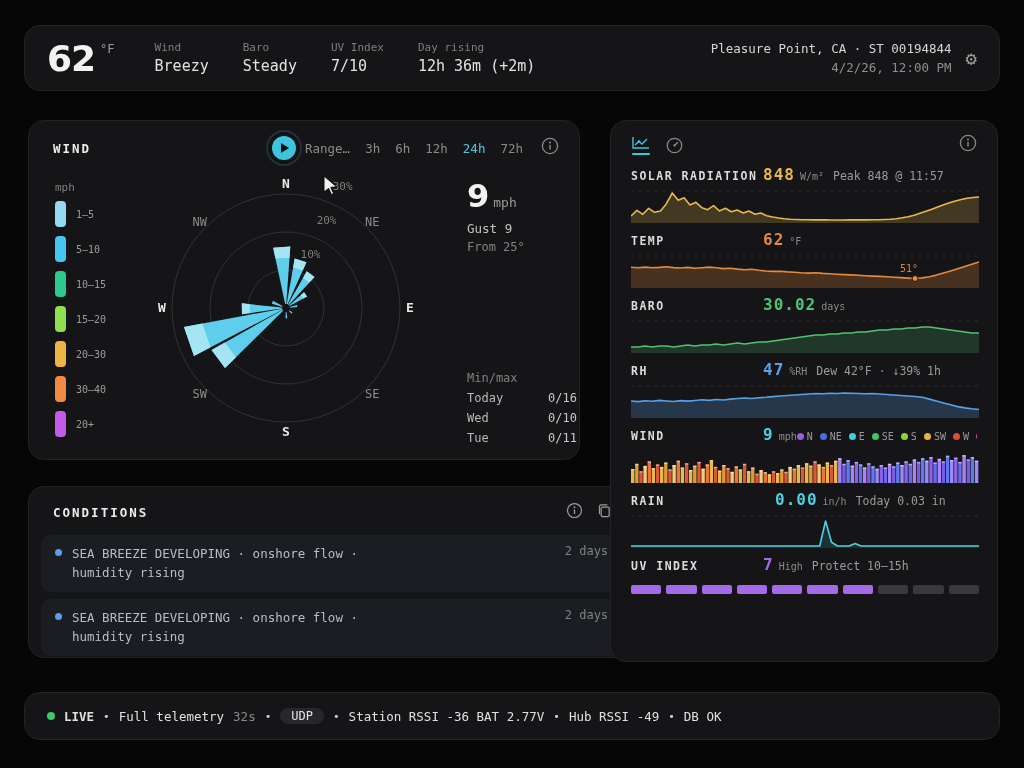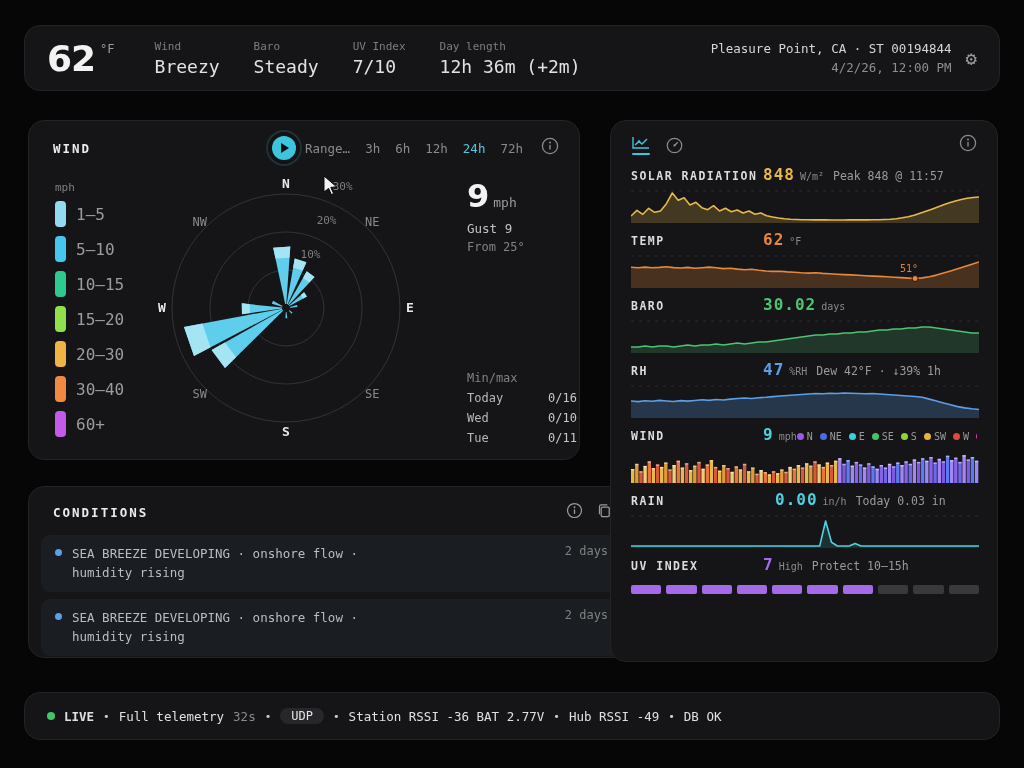--- a/index.html
+++ b/index.html
@@ -6,39 +6,39 @@
   html,body { width:1024px; height:768px; background:#060607; overflow:hidden; }
   body { font-family:"DejaVu Sans Mono", monospace; color:#d8d8d8; position:relative; }
   .panel { position:absolute; background:#151517; border:1px solid #232326; border-radius:16px; }
 
   
   .header { left:24px; top:25px; width:976px; height:66px; display:flex; align-items:center; padding:0 22px; }
   .temp-big { font-family:"DejaVu Sans", sans-serif; font-size:36px; font-weight:700; color:#f2f2f2; letter-spacing:-1px; }
   .temp-unit { font-size:12px; color:#9a9a9a; margin-left:5px; position:relative; top:-9px; }
   .hstats { display:flex; gap:34px; margin-left:40px; }
   .hstat .lab { font-size:11px; color:#7e7e7e; margin-bottom:3px; }
-  .hstat .val { font-size:18px; color:#e2e2e2; }
+  .hstat .val { font-size:15px; color:#e2e2e2; }
   .hright { margin-left:auto; text-align:right; }
   .hright .loc { font-size:12.5px; color:#d6d6d6; margin-bottom:4px; }
   .hright .dt  { font-size:12.5px; color:#8e8e8e; }
   .gear { font-size:19px; color:#9a9a9a; margin-left:14px; cursor:pointer; }
 
   
   .wind-panel { left:28px; top:120px; width:552px; height:340px; }
   .wp-head { display:flex; align-items:center; padding:16px 20px 0 24px; }
   .ptitle { font-size:12.5px; font-weight:bold; letter-spacing:2px; color:#ececec; }
   .range { margin-left:auto; display:flex; gap:15px; font-size:12.5px; color:#8a8a8a; align-items:center; }
   .range .opt { cursor:pointer; }
   .range .opt.active { color:#4fc9e2; }
   .iicon { margin-left:18px; cursor:pointer; }
   .legend { position:absolute; left:26px; top:60px; }
   .legend .ltitle { font-size:11px; color:#7e7e7e; margin-bottom:7px; }
   .litem { display:flex; align-items:center; margin-bottom:9px; }
   .lswatch { width:11px; height:26px; border-radius:4px; margin-right:10px; }
-  .litem span { font-size:16px; color:#9c9c9c; }
+  .litem span { font-size:10px; color:#9c9c9c; }
   .rose-wrap { position:absolute; left:117px; top:47px; width:280px; height:280px; }
   .playbtn { position:absolute; left:237px; top:9px; width:36px; height:36px; border-radius:50%;
              background:#101417; border:2px solid #233036; display:flex; align-items:center; justify-content:center; cursor:pointer; }
   .playbtn .inner { width:24px; height:24px; border-radius:50%; background:#3fc4de; display:flex; align-items:center; justify-content:center; }
   .playbtn .tri { width:0; height:0; border-left:8px solid #0d1214; border-top:5px solid transparent; border-bottom:5px solid transparent; margin-left:2px; }
   .wp-right { position:absolute; left:438px; top:56px; width:110px; }
   .big9 { font-family:"DejaVu Sans", sans-serif; font-size:32px; font-weight:700; color:#f2f2f2; }
   .big9 .u { font-size:13px; font-weight:400; color:#9a9a9a; font-family:"DejaVu Sans Mono", monospace; margin-left:4px; }
   .gust { font-size:12.5px; color:#c4c4c4; margin-top:6px; }
   .from { font-size:12px; color:#828282; margin-top:4px; }
@@ -101,21 +101,21 @@
     </div>
     <div class="hstat">
       <div class="lab">Baro</div>
       <div class="val">Steady</div>
     </div>
     <div class="hstat">
       <div class="lab">UV Index</div>
       <div class="val">7/10</div>
     </div>
     <div class="hstat">
-      <div class="lab">Day length</div>
+      <div class="lab">Day rising</div>
       <div class="val">12h 36m (+2m)</div>
     </div>
   </div>
   <div class="hright">
     <div class="loc">Pleasure Point, CA · ST 00194844</div>
     <div class="dt">4/2/26, 12:00 PM</div>
   </div>
   <span class="gear">⚙</span>
 </div>
 
@@ -160,21 +160,21 @@
     <div class="litem">
         <div class="lswatch" style="background: rgb(240, 180, 69);"></div>
         <span>20–30</span>
       </div>
     <div class="litem">
         <div class="lswatch" style="background: rgb(240, 138, 66);"></div>
         <span>30–40</span>
       </div>
     <div class="litem">
         <div class="lswatch" style="background: rgb(196, 90, 232);"></div>
-        <span>60+</span>
+        <span>20+</span>
       </div>
   </div>
 
   <div class="rose-wrap"><svg width="280" height="280" viewBox="0 0 280 280">
         <circle cx="140" cy="140" r="38" fill="none" stroke="#333336" stroke-width="1"></circle>
         <circle cx="140" cy="140" r="76" fill="none" stroke="#333336" stroke-width="1"></circle>
         <circle cx="140" cy="140" r="114" fill="none" stroke="#333336" stroke-width="1"></circle>
         <path d="M139.16835323672896,136.08740959706478 L127.20095631325873,79.78523369882691 L144.29420852368835,78.58995706600521 L140.2790258949765,136.0097437989607 Z" fill="#5fcdec"></path>
         <path d="M129.50478417687216,90.62389163303808 L127.20095631325873,79.78523369882691 L144.29420852368835,78.58995706600521 L143.52125098942446,89.64376479412428 Z" fill="#a5e4f3"></path>
         <path d="M140.69459271066773,136.06076898795118 L148.71019259177322,90.60204310890765 L160.40191001668214,94.17655984464713 L141.6269465723032,136.3458181694296 Z" fill="#5fcdec"></path>

